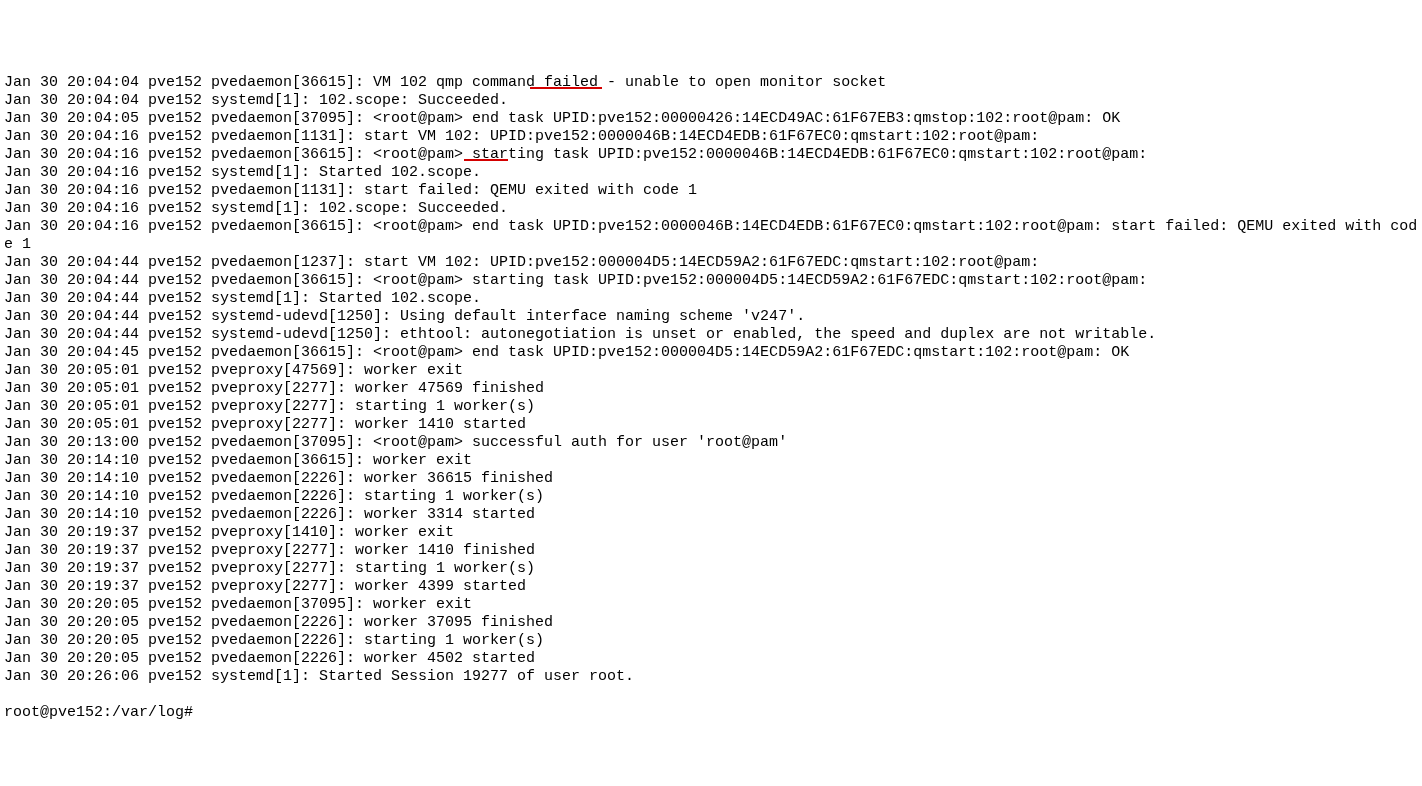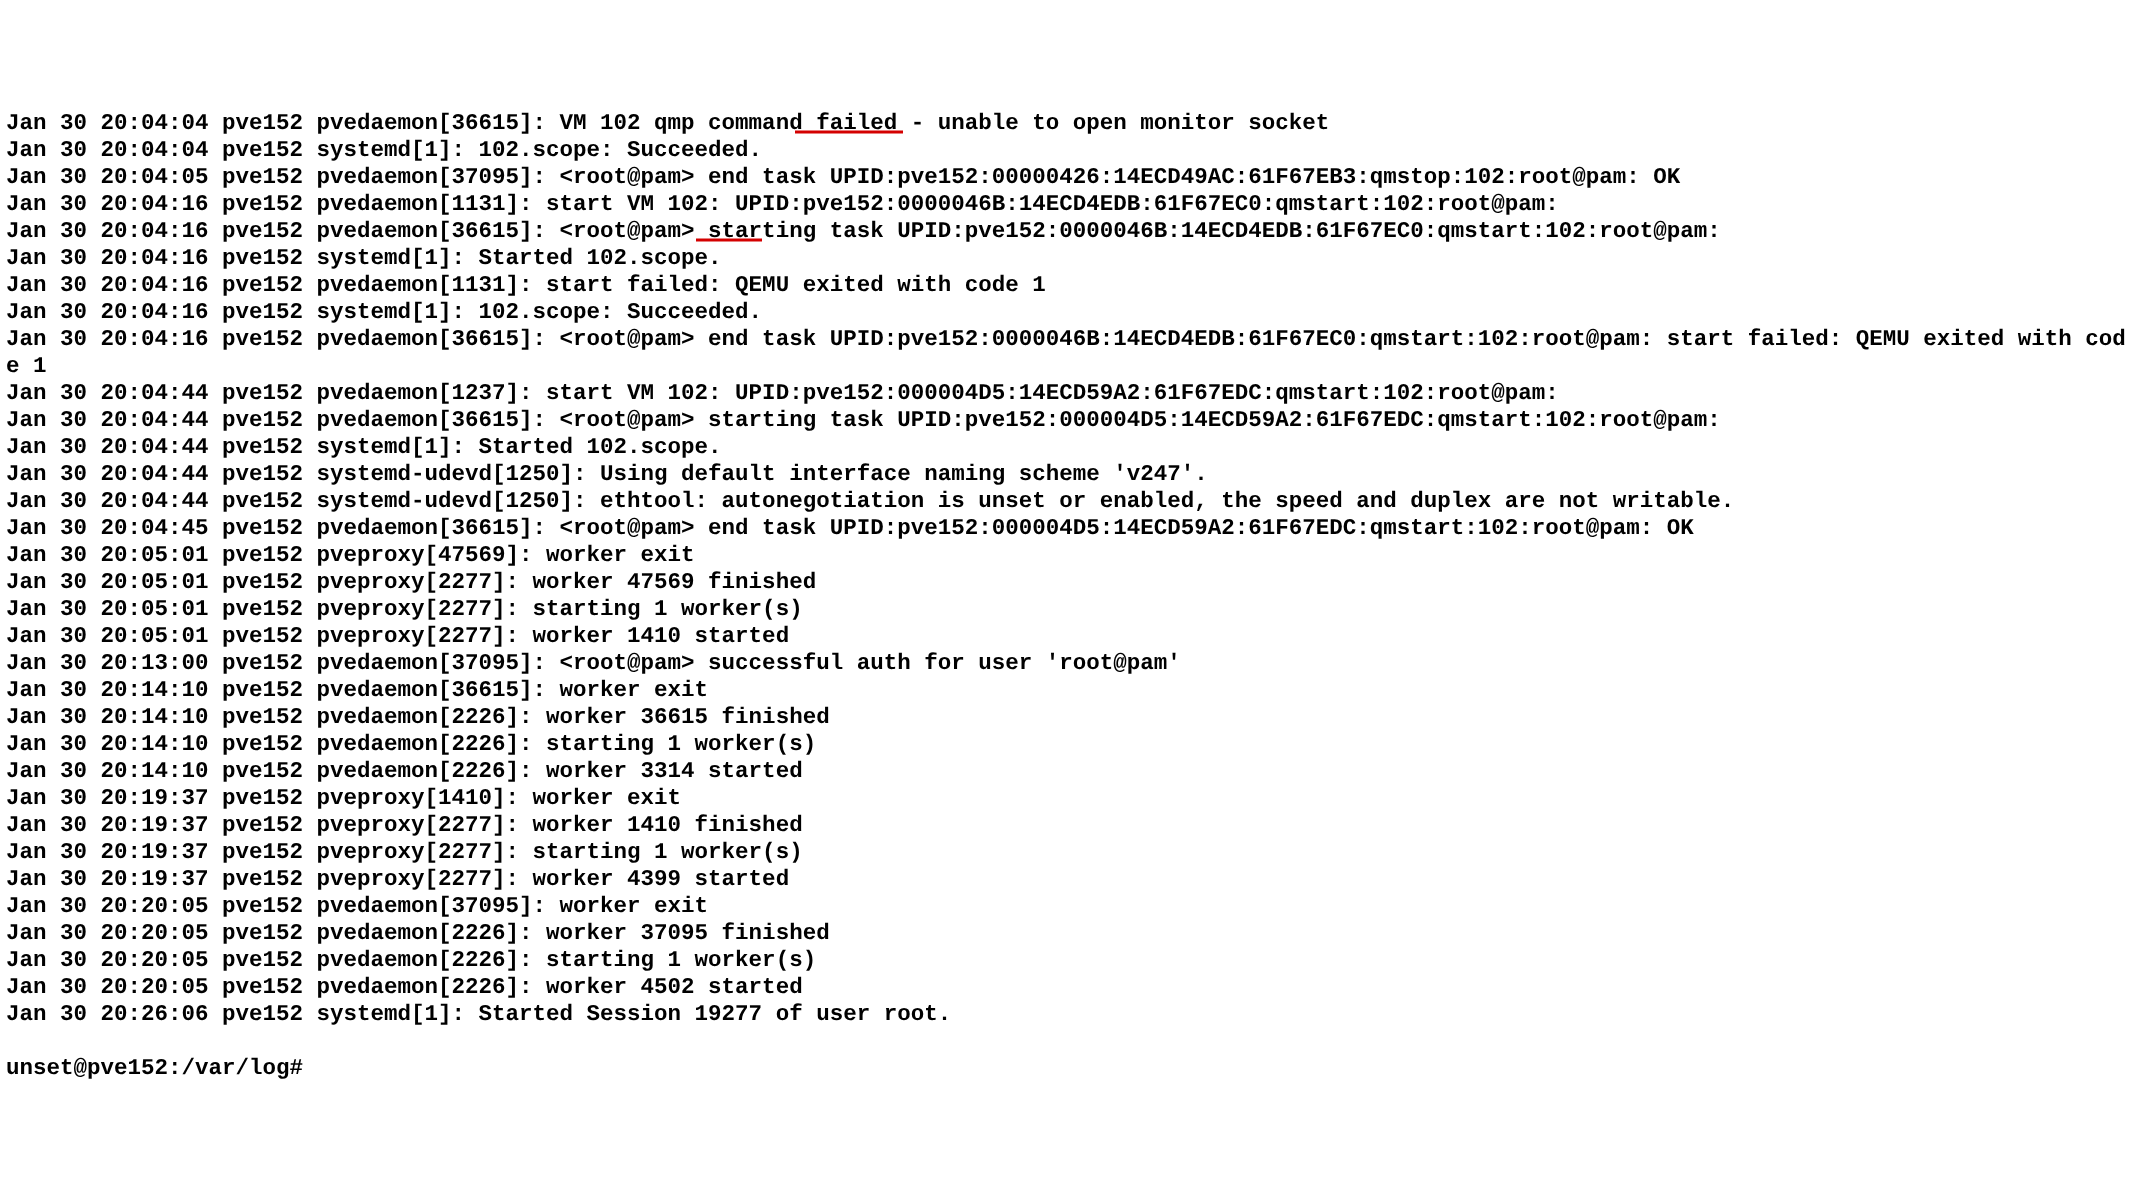--- a/index.html
+++ b/index.html
@@ -1,19 +1,18 @@
 <!DOCTYPE html>
 <html><head>
   <meta charset="utf-8">
   <style>
     * {
       margin: 0;
       padding: 0;
       box-sizing: border-box;
-      font-weight: bold;
     }
     body {
       font-family: "Courier New", Consolas, monospace;
       font-size: 15px;
       line-height: 1.2;
       background: #ffffff;
       color: #000000;
       padding: 2px 4px;
       white-space: pre-wrap;
       word-break: break-all;
@@ -61,19 +60,19 @@
       height: 16px;
       border: 1px solid #a0a0a0;
     }
   </style>
 </head>
 <body>
 
 
 
 <div id="terminal-output"><span class="log-line">Jan 30 20:04:04 pve152 pvedaemon[36615]: VM 102 qmp command failed - unable to open monitor socket</span><span class="log-line">Jan 30 20:04:04 pve152 systemd[1]: 102.scope: Succeeded.</span><span class="log-line">Jan 30 20:04:05 pve152 pvedaemon[37095]: &lt;root@pam&gt; end task UPID:pve152:00000426:14ECD49AC:61F67EB3:qmstop:102:root@pam: OK</span><span class="log-line">Jan 30 20:04:16 pve152 pvedaemon[1131]: start VM 102: UPID:pve152:0000046B:14ECD4EDB:61F67EC0:qmstart:102:root@pam:</span><span class="log-line">Jan 30 20:04:16 pve152 pvedaemon[36615]: &lt;root@pam&gt; starting task UPID:pve152:0000046B:14ECD4EDB:61F67EC0:qmstart:102:root@pam:</span><span class="log-line">Jan 30 20:04:16 pve152 systemd[1]: Started 102.scope.</span><span class="log-line">Jan 30 20:04:16 pve152 pvedaemon[1131]: start failed: QEMU exited with code 1</span><span class="log-line">Jan 30 20:04:16 pve152 systemd[1]: 102.scope: Succeeded.</span><span class="log-line">Jan 30 20:04:16 pve152 pvedaemon[36615]: &lt;root@pam&gt; end task UPID:pve152:0000046B:14ECD4EDB:61F67EC0:qmstart:102:root@pam: start failed: QEMU exited with code 1</span><span class="log-line">Jan 30 20:04:44 pve152 pvedaemon[1237]: start VM 102: UPID:pve152:000004D5:14ECD59A2:61F67EDC:qmstart:102:root@pam:</span><span class="log-line">Jan 30 20:04:44 pve152 pvedaemon[36615]: &lt;root@pam&gt; starting task UPID:pve152:000004D5:14ECD59A2:61F67EDC:qmstart:102:root@pam:</span><span class="log-line">Jan 30 20:04:44 pve152 systemd[1]: Started 102.scope.</span><span class="log-line">Jan 30 20:04:44 pve152 systemd-udevd[1250]: Using default interface naming scheme 'v247'.</span><span class="log-line">Jan 30 20:04:44 pve152 systemd-udevd[1250]: ethtool: autonegotiation is unset or enabled, the speed and duplex are not writable.</span><span class="log-line">Jan 30 20:04:45 pve152 pvedaemon[36615]: &lt;root@pam&gt; end task UPID:pve152:000004D5:14ECD59A2:61F67EDC:qmstart:102:root@pam: OK</span><span class="log-line">Jan 30 20:05:01 pve152 pveproxy[47569]: worker exit</span><span class="log-line">Jan 30 20:05:01 pve152 pveproxy[2277]: worker 47569 finished</span><span class="log-line">Jan 30 20:05:01 pve152 pveproxy[2277]: starting 1 worker(s)</span><span class="log-line">Jan 30 20:05:01 pve152 pveproxy[2277]: worker 1410 started</span><span class="log-line">Jan 30 20:13:00 pve152 pvedaemon[37095]: &lt;root@pam&gt; successful auth for user 'root@pam'</span><span class="log-line">Jan 30 20:14:10 pve152 pvedaemon[36615]: worker exit</span><span class="log-line">Jan 30 20:14:10 pve152 pvedaemon[2226]: worker 36615 finished</span><span class="log-line">Jan 30 20:14:10 pve152 pvedaemon[2226]: starting 1 worker(s)</span><span class="log-line">Jan 30 20:14:10 pve152 pvedaemon[2226]: worker 3314 started</span><span class="log-line">Jan 30 20:19:37 pve152 pveproxy[1410]: worker exit</span><span class="log-line">Jan 30 20:19:37 pve152 pveproxy[2277]: worker 1410 finished</span><span class="log-line">Jan 30 20:19:37 pve152 pveproxy[2277]: starting 1 worker(s)</span><span class="log-line">Jan 30 20:19:37 pve152 pveproxy[2277]: worker 4399 started</span><span class="log-line">Jan 30 20:20:05 pve152 pvedaemon[37095]: worker exit</span><span class="log-line">Jan 30 20:20:05 pve152 pvedaemon[2226]: worker 37095 finished</span><span class="log-line">Jan 30 20:20:05 pve152 pvedaemon[2226]: starting 1 worker(s)</span><span class="log-line">Jan 30 20:20:05 pve152 pvedaemon[2226]: worker 4502 started</span><span class="log-line">Jan 30 20:26:06 pve152 systemd[1]: Started Session 19277 of user root.</span></div>
-<span class="prompt">unset@pve152:/var/log#</span>
+<span class="prompt">root@pve152:/var/log#</span>
 
 <div class="underline1"></div>
 <div class="underline2"></div>
 
 
 
 
 </body></html>

